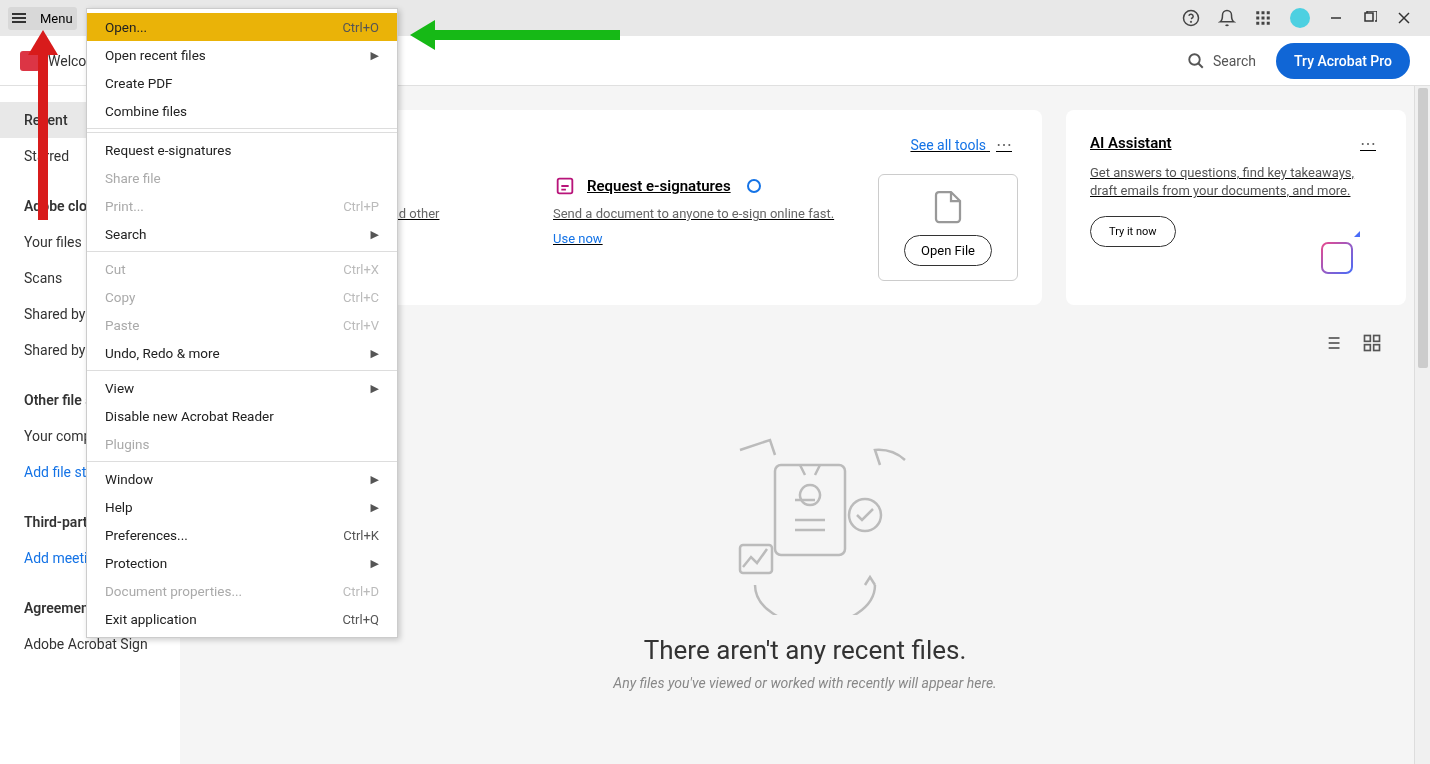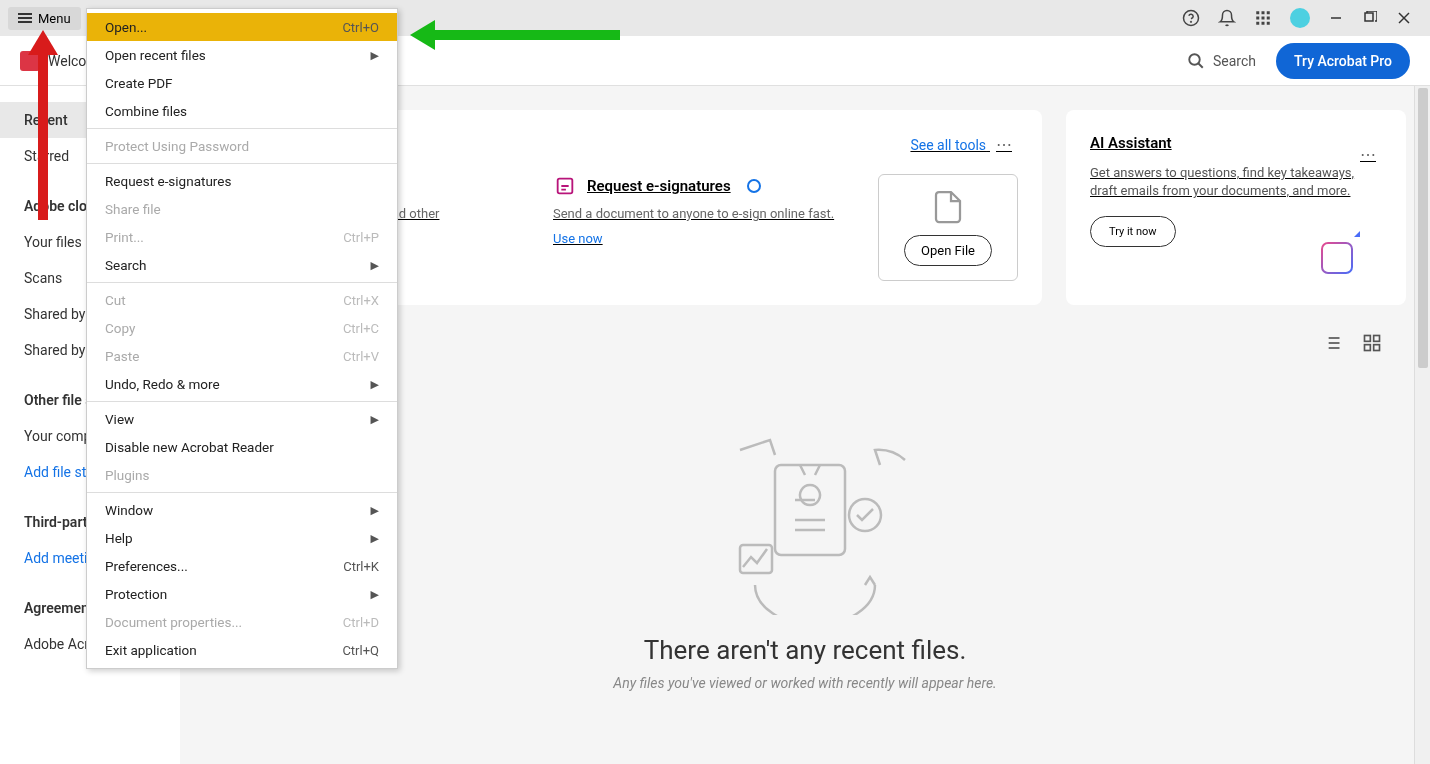--- a/index.html
+++ b/index.html
@@ -1,20 +1,20 @@
 <!DOCTYPE html>
 <html><head>
 <meta charset="utf-8">
 <style>
   * { box-sizing: border-box; margin: 0; padding: 0; font-family: -apple-system, BlinkMacSystemFont, 'Segoe UI', Roboto, sans-serif; }
   body { width: 1430px; height: 764px; background: #f5f5f5; overflow: hidden; position: relative; }
   
   .titlebar { height: 36px; background: #e8e8e8; display: flex; align-items: center; justify-content: space-between; padding: 0 8px; }
   .titlebar-left { display: flex; align-items: center; }
-  .menu-btn { display: flex; align-items: center; gap: 6px; padding: 4px 10px; background: #d8d8d8; border: none; border-radius: 3px; cursor: pointer; font-size: 13px; }
+  .menu-btn { display: flex; align-items: center; gap: 14px; padding: 4px 4px; background: #d8d8d8; border: none; border-radius: 3px; cursor: pointer; font-size: 13px; }
   .hamburger { display: inline-flex; flex-direction: column; gap: 2px; }
   .hamburger span { width: 14px; height: 2px; background: #333; }
   .titlebar-right { display: flex; align-items: center; gap: 18px; padding-right: 10px; }
   .tb-icon { width: 18px; height: 18px; display: flex; align-items: center; justify-content: center; color: #444; cursor: pointer; }
   .avatar-circle { width: 20px; height: 20px; border-radius: 50%; background: #4dd0e1; }
   .win-btn { width: 16px; height: 16px; display: flex; align-items: center; justify-content: center; color: #333; cursor: pointer; }
   
   .topbar { height: 50px; background: #fff; border-bottom: 1px solid #e0e0e0; display: flex; align-items: center; justify-content: space-between; padding: 0 20px; }
   .topbar-left { display: flex; align-items: center; gap: 8px; }
   .pdf-icon { width: 20px; height: 20px; background: #dc3545; border-radius: 3px; position: relative; }
@@ -220,21 +220,21 @@
             <div class="open-file-box">
               <div class="file-ico"><svg width="36" height="36" viewBox="0 0 24 24" fill="none" stroke="#999" stroke-width="1.5">
                     <path d="M14 2H6a2 2 0 00-2 2v16a2 2 0 002 2h12a2 2 0 002-2V8z"></path>
                     <polyline points="14 2 14 8 20 8"></polyline>
                   </svg></div>
               <button class="open-file-btn">Open File</button>
             </div>
           </div>
         </div>
         <div class="card ai-card" style="position:relative;">
-          <div style="display:flex;justify-content:space-between;align-items:flex-end;">
+          <div style="display:flex;justify-content:space-between;">
             <div class="ai-title">AI Assistant</div>
             <span class="dots">⋯</span>
           </div>
           <div class="ai-desc">Get answers to questions, find key takeaways, draft emails from your documents, and more.</div>
           <button class="ai-btn">Try it now</button>
           <div class="ai-graphic">
             <svg width="54" height="54" viewBox="0 0 54 54">
                 <rect x="10" y="14" width="30" height="30" rx="6" fill="none" stroke="url(#g1)" stroke-width="2"></rect>
                 <path d="M42 8 L48 2 L48 8 Z" fill="#4a6cf7"></path>
                 <defs>
@@ -301,23 +301,20 @@
       <span>Open recent files</span>
       <span class="dd-arrow">▶</span>
     </div>
     <div class="dd-item">
       <span>Create PDF</span>
     </div>
     <div class="dd-item">
       <span>Combine files</span>
     </div>
     <div class="dd-sep"></div>
-    <div class="dd-item disabled">
-      <span>Protect Using Password</span>
-    </div>
     <div class="dd-sep"></div>
     <div class="dd-item">
       <span>Request e-signatures</span>
     </div>
     <div class="dd-item disabled">
       <span>Share file</span>
     </div>
     <div class="dd-item disabled">
       <span>Print...</span>
       <span class="dd-shortcut">Ctrl+P</span>

